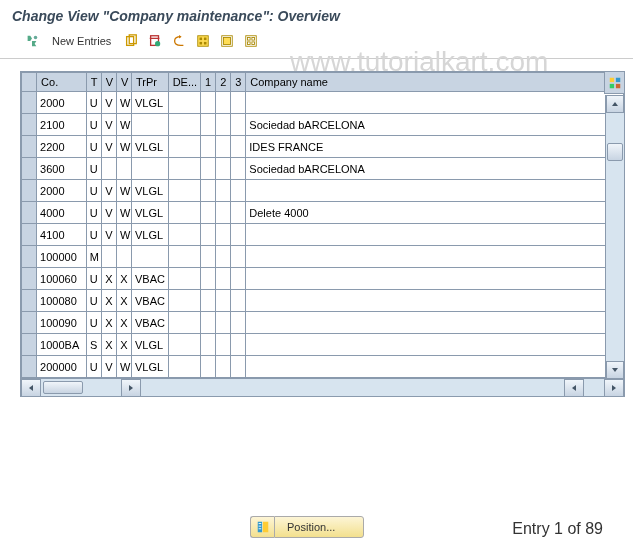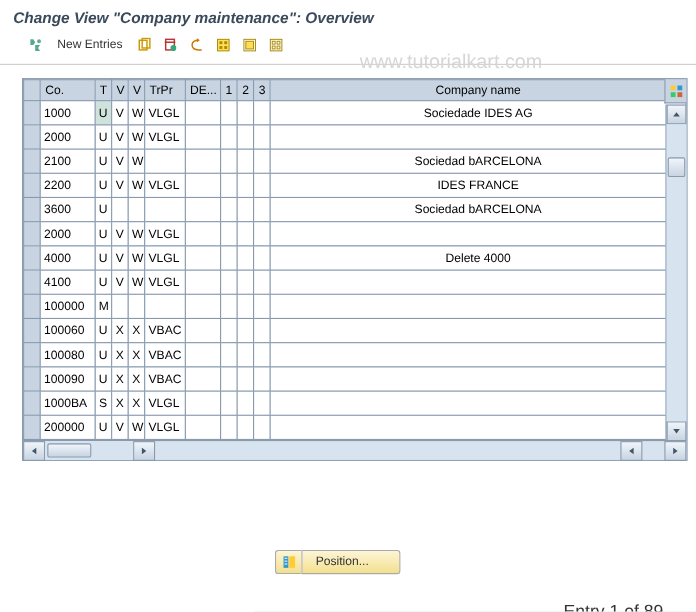--- a/index.html
+++ b/index.html
@@ -38,26 +38,25 @@
       align-items: center;
       justify-content: center;
       cursor: pointer;
       border-radius: 2px;
     }
     .toolbar .icon-btn svg { width: 14px; height: 14px; }
     .watermark {
       position: absolute;
       top: 46px;
       left: 290px;
-      font-size: 18px;
+      font-size: 28px;
       color: #d6d6d6;
       font-weight: normal;
       pointer-events: none;
       z-index: 5;
-      margin-left: 37px;
     }
     .content {
       padding: 12px 10px 0 20px;
       position: relative;
     }
     .table-wrap {
       border: 1px solid #8a9aad;
       width: 605px;
       position: relative;
       background: #d7e4ef;
@@ -92,21 +91,21 @@
     }
     .col-sel { width: 14px; background: #c8d4e2; }
     td.col-sel { background: #c8d4e2; border-right:1px solid #8a9aad; }
     .col-co { width: 46px; }
     .col-t { width: 14px; text-align: center; }
     .col-v1 { width: 14px; text-align: center; }
     .col-v2 { width: 14px; text-align: center; }
     .col-trpr { width: 34px; }
     .col-de { width: 30px; }
     .col-n1, .col-n2, .col-n3 { width: 14px; text-align: center; }
-    .col-name { width: 350px; text-align: center; }
+    .col-name { width: 350px; }
     td.cell-highlight { background: #cfe3dc; }
     .settings-corner {
       position: absolute;
       top: 0; right: 0;
       width: 20px; height: 22px;
       background: #c8d4e2;
       border: 1px solid #8a9aad;
       border-top: none; border-right: none;
       display: flex; align-items: center; justify-content: center;
       cursor: pointer;
@@ -158,21 +157,21 @@
       display:flex;
     }
     .hscroll-right .scroll-btn { width:20px; }
     .hscroll-right .h-track { flex:1; }
     .footer {
       position: absolute;
       bottom: 18px;
       left: 0; right: 0;
       height: 38px;
       display:flex;
-      align-items:flex-start;
+      align-items:flex-end;
       padding: 0 30px;
     }
     .position-btn-wrap {
       margin-left: 220px;
       display:flex; align-items:center;
     }
     .pos-icon-btn {
       width: 24px; height: 22px;
       background: linear-gradient(#fdf5d6,#f3e08e);
       border:1px solid #aaa;
@@ -280,33 +279,20 @@
             <th class="col-v2">V</th>
             <th class="col-trpr">TrPr</th>
             <th class="col-de">DE...</th>
             <th class="col-n1">1</th>
             <th class="col-n2">2</th>
             <th class="col-n3">3</th>
             <th class="col-name">Company name</th>
           </tr>
         </thead>
         <tbody id="tbody">
-            <tr>
-              <td class="col-sel"></td>
-              <td class="col-co">1000</td>
-              <td class="col-t cell-highlight">U</td>
-              <td class="col-v1">V</td>
-              <td class="col-v2">W</td>
-              <td class="col-trpr">VLGL</td>
-              <td class="col-de"></td>
-              <td class="col-n1"></td>
-              <td class="col-n2"></td>
-              <td class="col-n3"></td>
-              <td class="col-name">Sociedade IDES AG</td>
-            </tr>
             <tr>
               <td class="col-sel"></td>
               <td class="col-co">2000</td>
               <td class="col-t">U</td>
               <td class="col-v1">V</td>
               <td class="col-v2">W</td>
               <td class="col-trpr">VLGL</td>
               <td class="col-de"></td>
               <td class="col-n1"></td>
               <td class="col-n2"></td>

